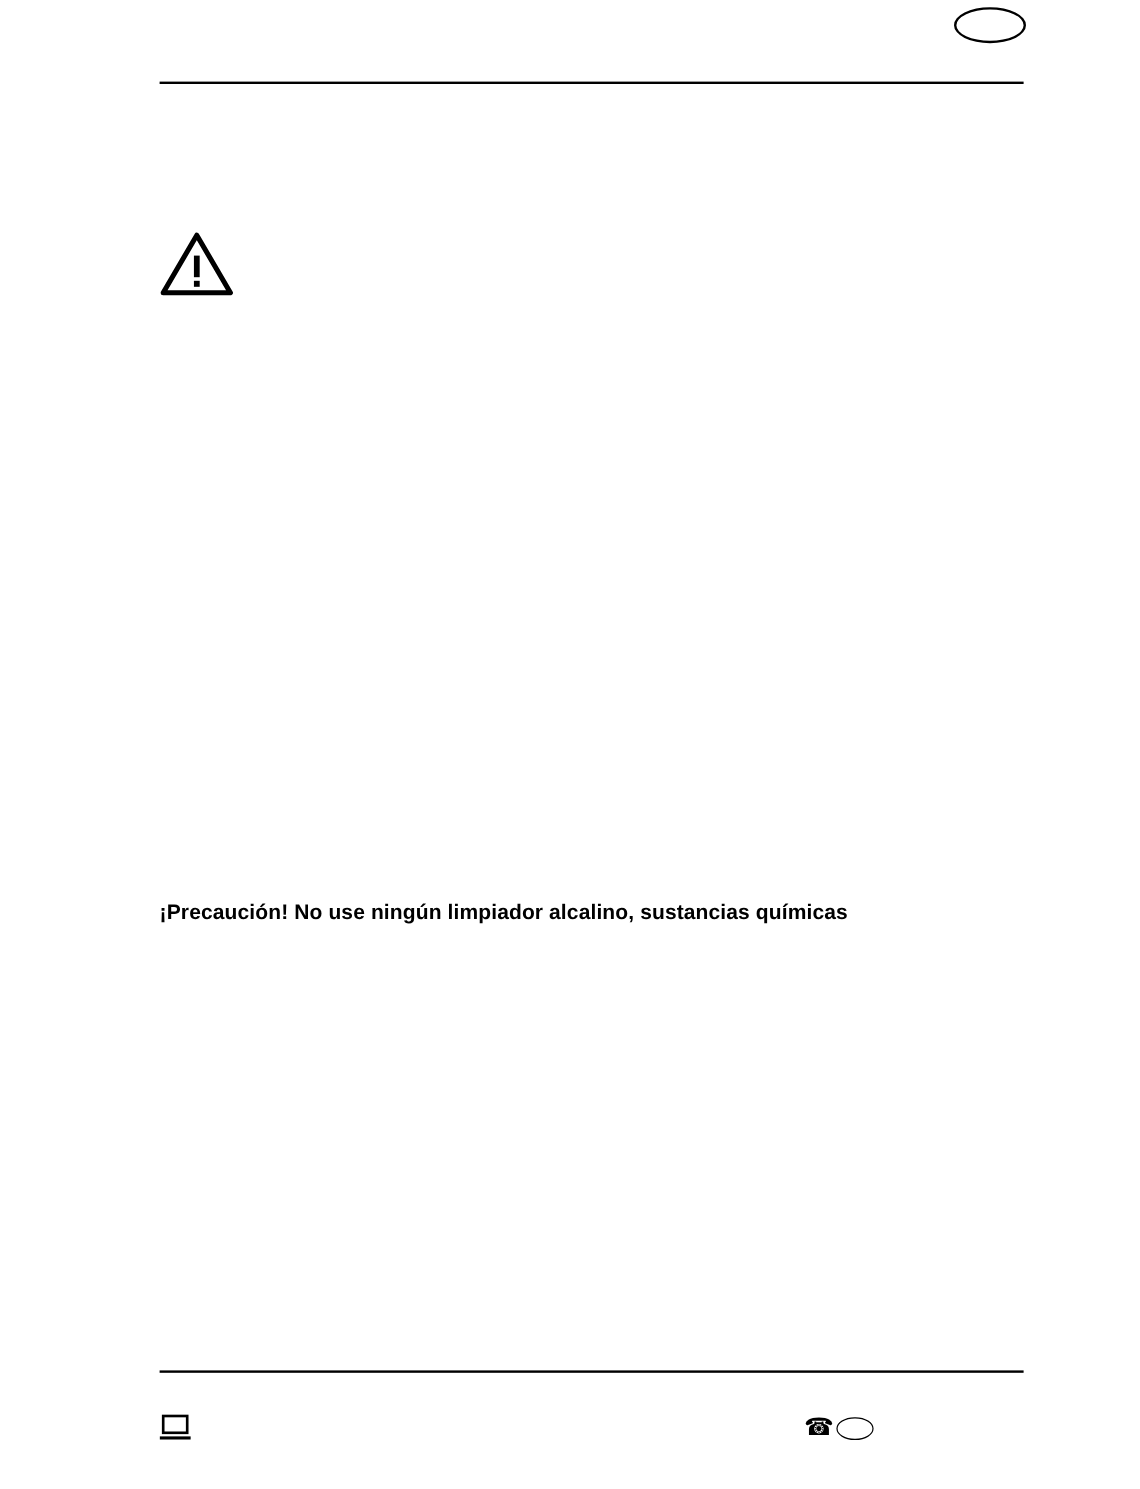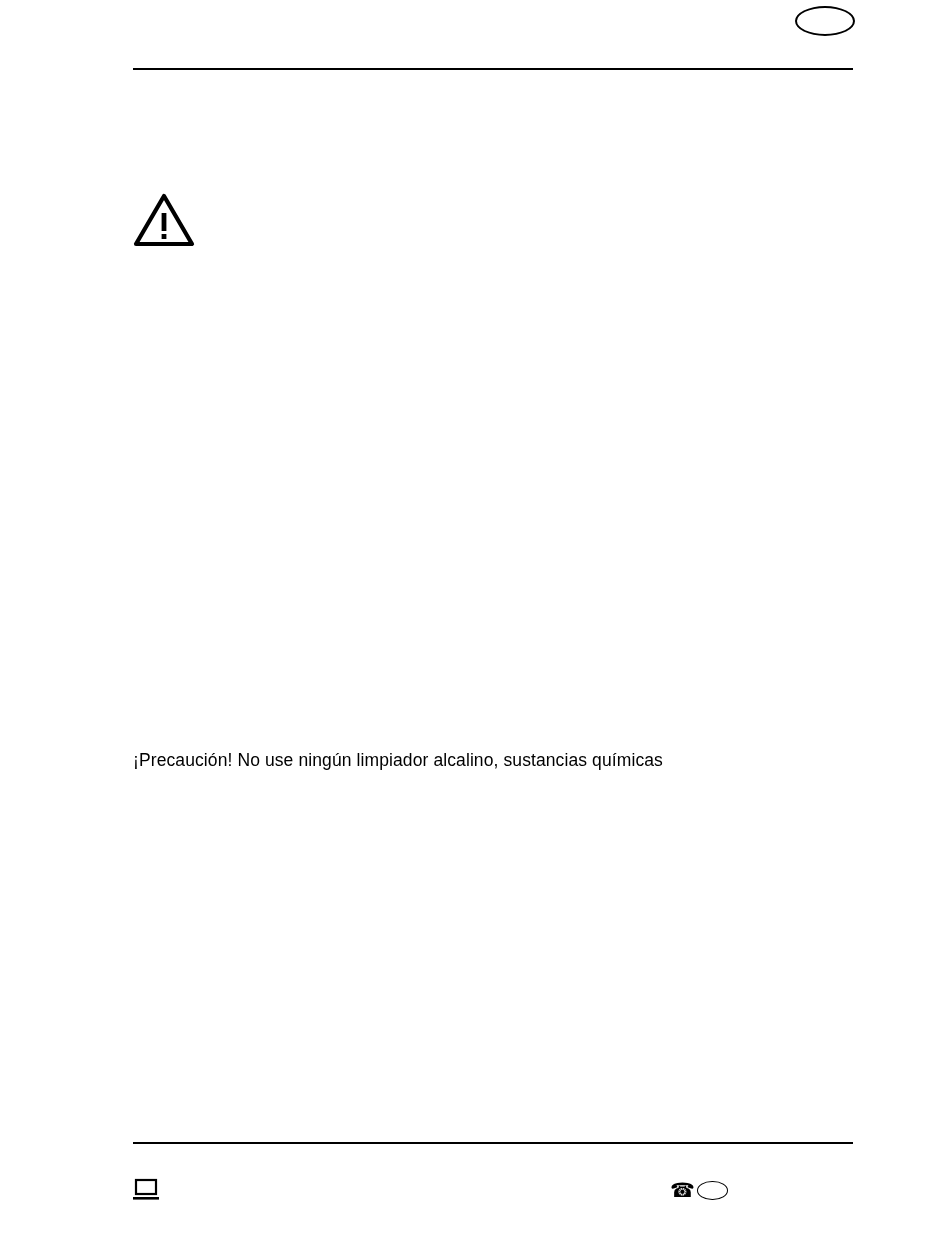--- a/index.html
+++ b/index.html
@@ -52,21 +52,21 @@
     height: 54px;
   }
 
   
   .caution-line {
     position: absolute;
     top: 750px;
     left: 133px;
     width: 760px;
     font-size: 17.5px;
-    font-weight: normal;
+    font-weight: bold;
     letter-spacing: 0.1px;
     white-space: nowrap;
   }
 
   
   .rule-bottom {
     position: absolute;
     top: 1142px;
     left: 133px;
     width: 720px;

